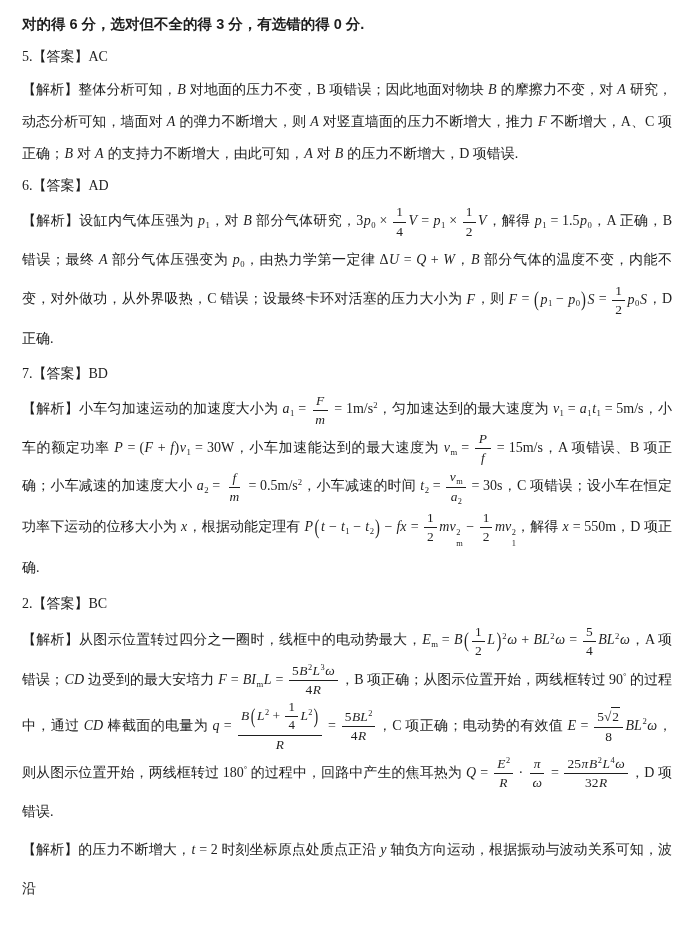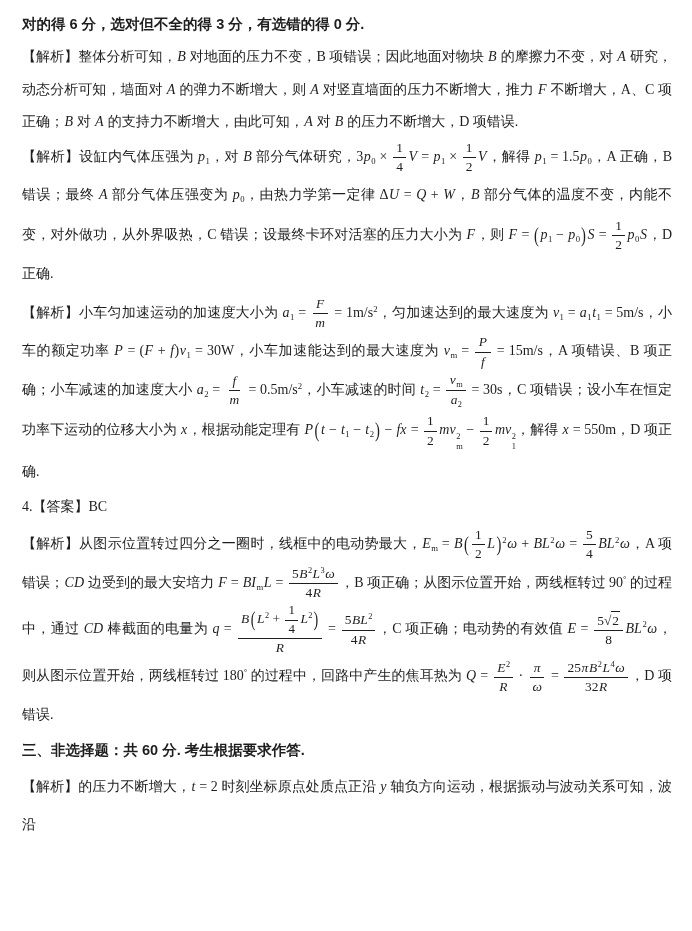--- a/index.html
+++ b/index.html
@@ -30,21 +30,23 @@
   .sqrt { display: inline-flex; }
   .rad { align-self: flex-end; }
   .sqc { border-top: 1px solid #1e1e1e; padding: 0 1px; }
 </style>
 </head>
 <body style="background: rgb(255, 255, 255);">
 
 <div class="page" style="color: rgb(30, 30, 30);">
   <div id="doc-body">
       <div class="para bold"><span class="rn">对的得 6 分，选对但不全的得 3 分，有选错的得 0 分.</span></div>
+      <div class="para"><span class="rn">5.【答案】AC</span></div>
       <div class="para"><span class="rn">【解析】整体分析可知，</span><span class="vr">B</span><span class="rn"> 对地面的压力不变，B 项错误；因此地面对物块 </span><span class="vr">B</span><span class="rn"> 的摩擦力不变，对 </span><span class="vr">A</span><span class="rn"> 研究，动态分析可知，墙面对 </span><span class="vr">A</span><span class="rn"> 的弹力不断增大，则 </span><span class="vr">A</span><span class="rn"> 对竖直墙面的压力不断增大，推力 </span><span class="vr">F</span><span class="rn"> 不断增大，A、C 项正确；</span><span class="vr">B</span><span class="rn"> 对 </span><span class="vr">A</span><span class="rn"> 的支持力不断增大，由此可知，</span><span class="vr">A</span><span class="rn"> 对 </span><span class="vr">B</span><span class="rn"> 的压力不断增大，D 项错误.</span></div>
+      <div class="para"><span class="rn">6.【答案】AD</span></div>
       <div class="para math"><span class="rn">【解析】设缸内气体压强为 </span><span class="vr">p</span><span class="sb">1</span><span class="rn">，对 </span><span class="vr">B</span><span class="rn"> 部分气体研究，3</span><span class="vr">p</span><span class="sb">0</span><span class="rn"> × </span><span class="frac"><span class="num"><span class="rn">1</span></span><span class="den"><span class="rn">4</span></span></span><span class="vr">V</span><span class="rn"> = </span><span class="vr">p</span><span class="sb">1</span><span class="rn"> × </span><span class="frac"><span class="num"><span class="rn">1</span></span><span class="den"><span class="rn">2</span></span></span><span class="vr">V</span><span class="rn">，解得 </span><span class="vr">p</span><span class="sb">1</span><span class="rn"> = 1.5</span><span class="vr">p</span><span class="sb">0</span><span class="rn">，A 正确，B 错误；最终 </span><span class="vr">A</span><span class="rn"> 部分气体压强变为 </span><span class="vr">p</span><span class="sb">0</span><span class="rn">，由热力学第一定律 Δ</span><span class="vr">U</span><span class="rn"> = </span><span class="vr">Q</span><span class="rn"> + </span><span class="vr">W</span><span class="rn">，</span><span class="vr">B</span><span class="rn"> 部分气体的温度不变，内能不变，对外做功，从外界吸热，C 错误；设最终卡环对活塞的压力大小为 </span><span class="vr">F</span><span class="rn">，则 </span><span class="vr">F</span><span class="rn"> = </span><span class="paren">(</span><span class="vr">p</span><span class="sb">1</span><span class="rn"> − </span><span class="vr">p</span><span class="sb">0</span><span class="paren">)</span><span class="vr">S</span><span class="rn"> = </span><span class="frac"><span class="num"><span class="rn">1</span></span><span class="den"><span class="rn">2</span></span></span><span class="vr">p</span><span class="sb">0</span><span class="vr">S</span><span class="rn">，D 正确.</span></div>
+      <div class="para"><span class="rn">7.【答案】BD</span></div>
       <div class="para math"><span class="rn">【解析】小车匀加速运动的加速度大小为 </span><span class="vr">a</span><span class="sb">1</span><span class="rn"> = </span><span class="frac"><span class="num"><span class="vr">F</span></span><span class="den"><span class="vr">m</span></span></span><span class="rn"> = 1m/s</span><span class="sp">2</span><span class="rn">，匀加速达到的最大速度为 </span><span class="vr">v</span><span class="sb">1</span><span class="rn"> = </span><span class="vr">a</span><span class="sb">1</span><span class="vr">t</span><span class="sb">1</span><span class="rn"> = 5m/s，小车的额定功率 </span><span class="vr">P</span><span class="rn"> = (</span><span class="vr">F</span><span class="rn"> + </span><span class="vr">f</span><span class="rn">)</span><span class="vr">v</span><span class="sb">1</span><span class="rn"> = 30W，小车加速能达到的最大速度为 </span><span class="vr">v</span><span class="sb">m</span><span class="rn"> = </span><span class="frac"><span class="num"><span class="vr">P</span></span><span class="den"><span class="vr">f</span></span></span><span class="rn"> = 15m/s，A 项错误、B 项正确；小车减速的加速度大小 </span><span class="vr">a</span><span class="sb">2</span><span class="rn"> = </span><span class="frac"><span class="num"><span class="vr">f</span></span><span class="den"><span class="vr">m</span></span></span><span class="rn"> = 0.5m/s</span><span class="sp">2</span><span class="rn">，小车减速的时间 </span><span class="vr">t</span><span class="sb">2</span><span class="rn"> = </span><span class="frac"><span class="num"><span class="vr">v</span><span class="sb">m</span></span><span class="den"><span class="vr">a</span><span class="sb">2</span></span></span><span class="rn"> = 30s，C 项错误；设小车在恒定功率下运动的位移大小为 </span><span class="vr">x</span><span class="rn">，根据动能定理有 </span><span class="vr">P</span><span class="paren">(</span><span class="vr">t</span><span class="rn"> − </span><span class="vr">t</span><span class="sb">1</span><span class="rn"> − </span><span class="vr">t</span><span class="sb">2</span><span class="paren">)</span><span class="rn"> − </span><span class="vr">fx</span><span class="rn"> = </span><span class="frac"><span class="num"><span class="rn">1</span></span><span class="den"><span class="rn">2</span></span></span><span class="vr">mv</span><span class="ss"><span class="ss-t">2</span><span class="ss-b">m</span></span><span class="rn"> − </span><span class="frac"><span class="num"><span class="rn">1</span></span><span class="den"><span class="rn">2</span></span></span><span class="vr">mv</span><span class="ss"><span class="ss-t">2</span><span class="ss-b">1</span></span><span class="rn">，解得 </span><span class="vr">x</span><span class="rn"> = 550m，D 项正确.</span></div>
-      <div class="para"><span class="rn">4.【答案】BC</span></div>
+      <div class="para"><span class="rn">2.【答案】BC</span></div>
       <div class="para math"><span class="rn">【解析】从图示位置转过四分之一圈时，线框中的电动势最大，</span><span class="vr">E</span><span class="sb">m</span><span class="rn"> = </span><span class="vr">B</span><span class="paren">(</span><span class="frac"><span class="num"><span class="rn">1</span></span><span class="den"><span class="rn">2</span></span></span><span class="vr">L</span><span class="paren">)</span><span class="sp">2</span><span class="vr">ω</span><span class="rn"> + </span><span class="vr">BL</span><span class="sp">2</span><span class="vr">ω</span><span class="rn"> = </span><span class="frac"><span class="num"><span class="rn">5</span></span><span class="den"><span class="rn">4</span></span></span><span class="vr">BL</span><span class="sp">2</span><span class="vr">ω</span><span class="rn">，A 项错误；</span><span class="vr">CD</span><span class="rn"> 边受到的最大安培力 </span><span class="vr">F</span><span class="rn"> = </span><span class="vr">BI</span><span class="sb">m</span><span class="vr">L</span><span class="rn"> = </span><span class="frac"><span class="num"><span class="rn">5</span><span class="vr">B</span><span class="sp">2</span><span class="vr">L</span><span class="sp">3</span><span class="vr">ω</span></span><span class="den"><span class="rn">4</span><span class="vr">R</span></span></span><span class="rn">，B 项正确；从图示位置开始，两线框转过 90</span><span class="sp">°</span><span class="rn"> 的过程中，通过 </span><span class="vr">CD</span><span class="rn"> 棒截面的电量为 </span><span class="vr">q</span><span class="rn"> = </span><span class="frac"><span class="num"><span class="vr">B</span><span class="paren">(</span><span class="vr">L</span><span class="sp">2</span><span class="rn"> + </span><span class="frac"><span class="num"><span class="rn">1</span></span><span class="den"><span class="rn">4</span></span></span><span class="vr">L</span><span class="sp">2</span><span class="paren">)</span></span><span class="den"><span class="vr">R</span></span></span><span class="rn"> = </span><span class="frac"><span class="num"><span class="rn">5</span><span class="vr">BL</span><span class="sp">2</span></span><span class="den"><span class="rn">4</span><span class="vr">R</span></span></span><span class="rn">，C 项正确；电动势的有效值 </span><span class="vr">E</span><span class="rn"> = </span><span class="frac"><span class="num"><span class="rn">5</span><span class="sqrt"><span class="rad">√</span><span class="sqc">2</span></span></span><span class="den"><span class="rn">8</span></span></span><span class="vr">BL</span><span class="sp">2</span><span class="vr">ω</span><span class="rn">，则从图示位置开始，两线框转过 180</span><span class="sp">°</span><span class="rn"> 的过程中，回路中产生的焦耳热为 </span><span class="vr">Q</span><span class="rn"> = </span><span class="frac"><span class="num"><span class="vr">E</span><span class="sp">2</span></span><span class="den"><span class="vr">R</span></span></span><span class="rn"> · </span><span class="frac"><span class="num"><span class="vr">π</span></span><span class="den"><span class="vr">ω</span></span></span><span class="rn"> = </span><span class="frac"><span class="num"><span class="rn">25</span><span class="vr">π</span><span class="vr">B</span><span class="sp">2</span><span class="vr">L</span><span class="sp">4</span><span class="vr">ω</span></span><span class="den"><span class="rn">32</span><span class="vr">R</span></span></span><span class="rn">，D 项错误.</span></div>
-      <div class="para bold"><span class="rn">三、非选择题：共 60 分. 考生根据要求作答.</span></div>
       <div class="para math"><span class="rn">【解析】的压力不断增大，</span><span class="vr">t</span><span class="rn"> = 2 时刻坐标原点处质点正沿 </span><span class="vr">y</span><span class="rn"> 轴负方向运动，根据振动与波动关系可知，波沿 </span></div>
     </div>
 </div>
 
 </body></html>

